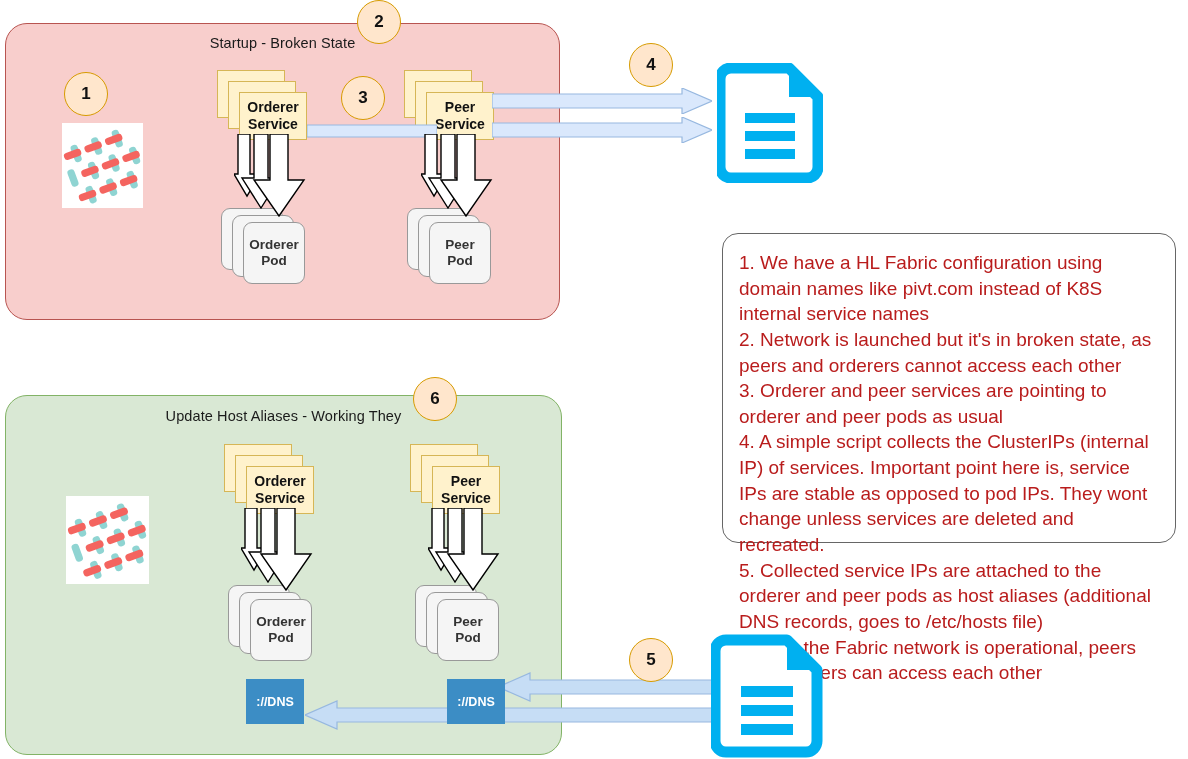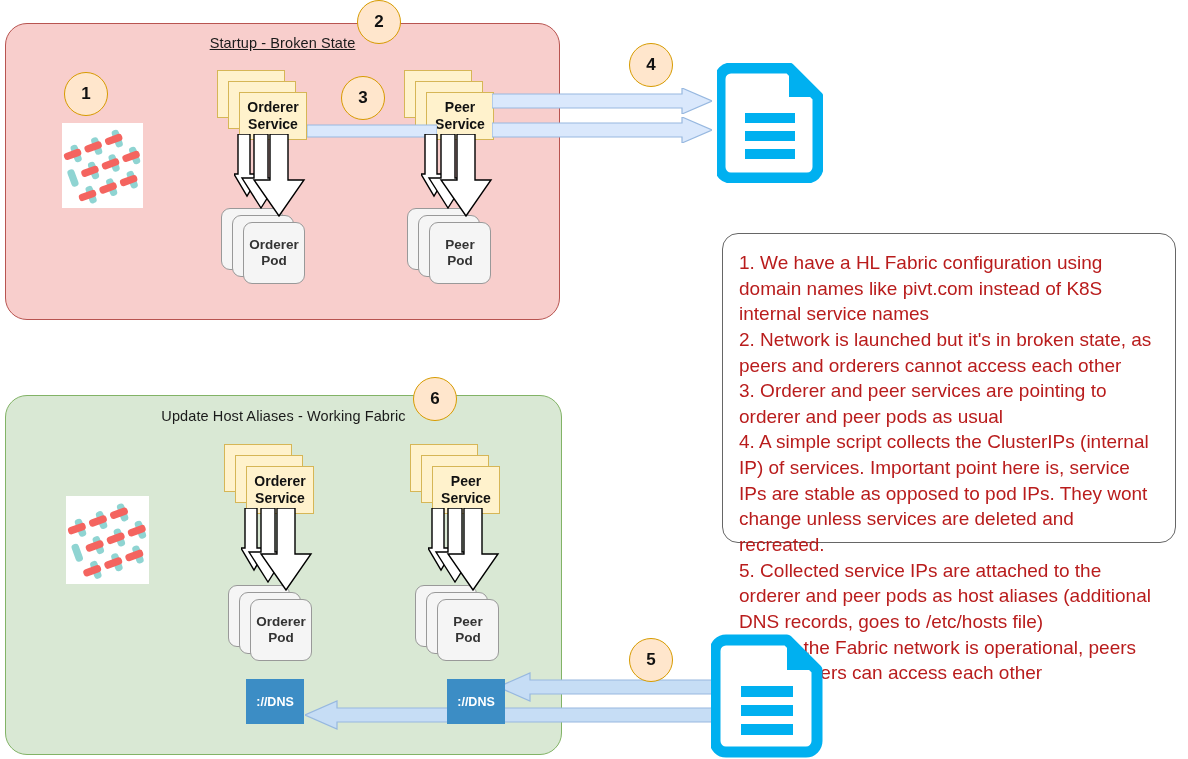--- a/index.html
+++ b/index.html
@@ -36,21 +36,21 @@
     border: 1.6px solid #82b366;
   }
   .panel-title {
     position: absolute;
     left: 0; right: 0;
     text-align: center;
     font-size: 14.5px;
     color: #1a1a1a;
     letter-spacing: .1px;
   }
-  .panel-broken .panel-title { top: 11px; text-decoration: underline; }
+  .panel-broken .panel-title { top: 11px; }
   .panel-working .panel-title { top: 12px; }
 
   
   .badge {
     position: absolute;
     width: 44px; height: 44px;
     border-radius: 50%;
     background: #ffe6cc;
     border: 1.7px solid #d79b00;
     box-sizing: border-box;
@@ -286,21 +286,21 @@
     <svg viewBox="0 0 106 120" xmlns="http://www.w3.org/2000/svg">
       <path d="M14 5 H72 L101 34 V104 A11 11 0 0 1 90 115 H14 A11 11 0 0 1 3 104 V16 A11 11 0 0 1 14 5 Z" fill="#ffffff" stroke="#00b0f0" stroke-width="11" stroke-linejoin="round"></path>
       <path d="M72 5 L101 34 H72 Z" fill="#00b0f0"></path>
       <rect x="28" y="50" width="50" height="10" fill="#00b0f0"></rect>
       <rect x="28" y="68" width="50" height="10" fill="#00b0f0"></rect>
       <rect x="28" y="86" width="50" height="10" fill="#00b0f0"></rect>
     </svg>
   </div>
 
   <div class="panel panel-working">
-    <div class="panel-title">Update Host Aliases - Working Fabric</div>
+    <div class="panel-title">Update Host Aliases - Working They</div>
   </div>
 
   <div class="fabric-logo fabric-bottom">
     <svg viewBox="0 0 100 100" xmlns="http://www.w3.org/2000/svg">
       <g transform="rotate(-20 50 50)">
         <g fill="#8fd4d2">
           <rect x="20" y="14" width="9" height="22" rx="4"></rect>
           <rect x="47" y="14" width="9" height="22" rx="4"></rect>
           <rect x="74" y="14" width="9" height="22" rx="4"></rect>
           <rect x="6" y="41" width="9" height="22" rx="4"></rect>

